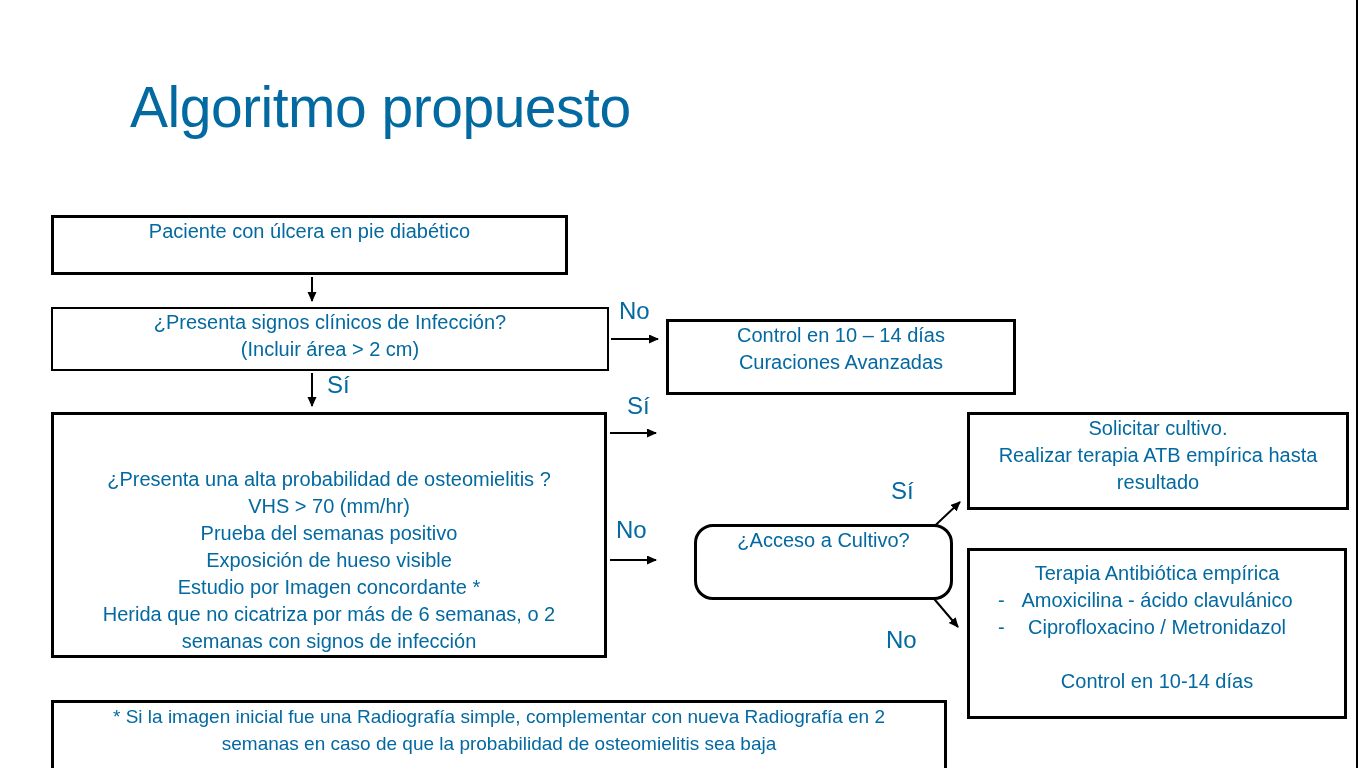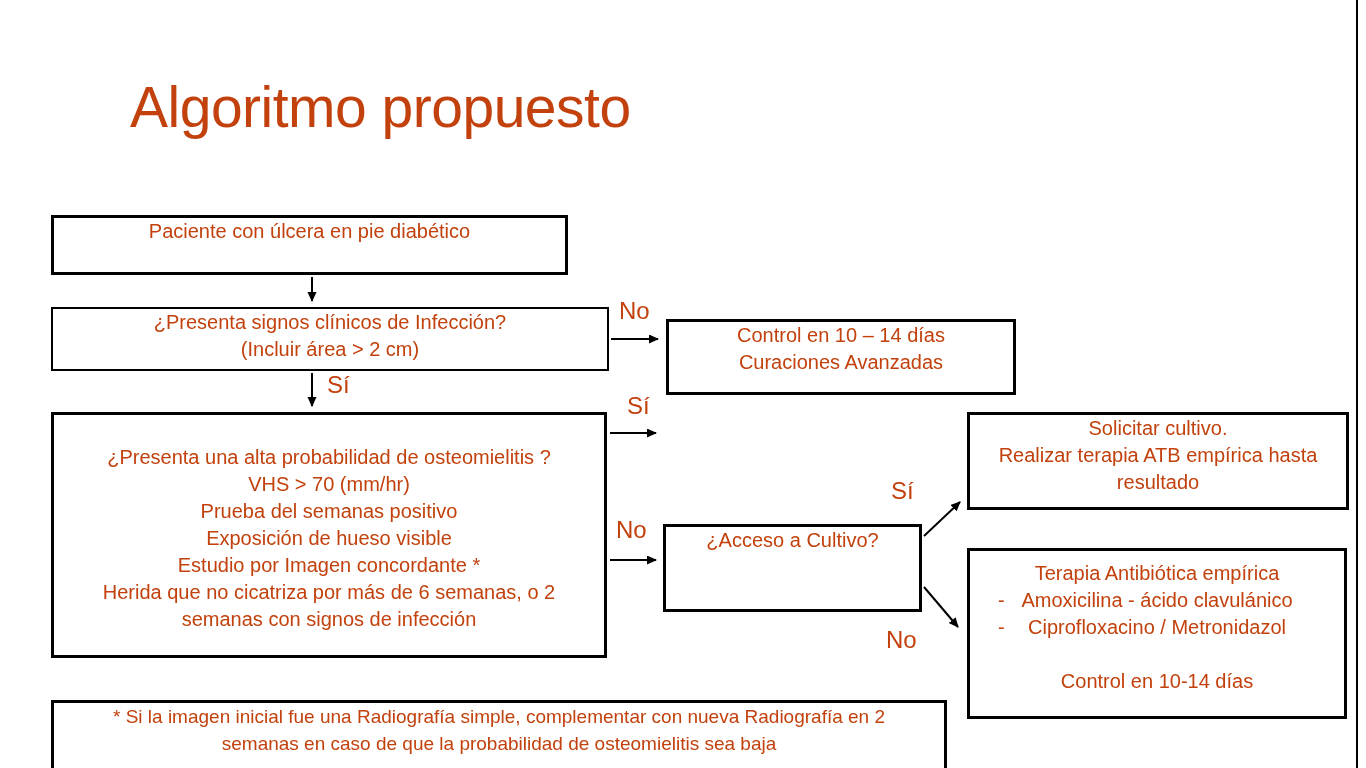--- a/index.html
+++ b/index.html
@@ -7,21 +7,21 @@
     padding: 0;
     background: #ffffff;
   }
   .canvas {
     position: relative;
     width: 1366px;
     height: 768px;
     background: #ffffff;
     overflow: hidden;
     font-family: "Liberation Sans", sans-serif;
-    color: #c2410c;
+    color: #0369a1;
   }
   .title {
     position: absolute;
     left: 130px;
     top: 74px;
     font-size: 57px;
     font-weight: 300;
     line-height: 66px;
     letter-spacing: -0.5px;
     white-space: nowrap;
@@ -36,23 +36,23 @@
     align-items: center;
     text-align: center;
     font-size: 20px;
     line-height: 27px;
   }
   .box .line { display: block; width: 100%; min-height: 27px; }
   .box-patient   { left: 51px;  top: 215px; width: 517px; height: 60px; }
   .box-infection { left: 51px;  top: 307px; width: 558px; height: 64px; border-width: 2px; }
   .box-control   { left: 666px; top: 319px; width: 350px; height: 76px; }
   .box-osteo     { left: 51px;  top: 412px; width: 556px; height: 246px;
-                   justify-content: flex-start; padding-top: 29px; }
+                   justify-content: flex-end; padding-top: 14px; }
   .box-derivar   { left: 663px; top: 396px; width: 273px; height: 64px; }
-  .box-acceso    { left: 663px; top: 524px; width: 259px; height: 88px; }
+  .box-acceso    { left: 694px; top: 524px; width: 259px; height: 76px; border-radius: 19px; }
   .box-cultivo   { left: 967px; top: 412px; width: 382px; height: 98px; }
   .box-terapia   { left: 967px; top: 548px; width: 380px; height: 171px;
                    justify-content: flex-start; padding-top: 9px; }
   .box-footnote  { left: 51px;  top: 678px; width: 896px; height: 76px; font-size: 19px; margin-top: 22px; }
   .bullet-line { position: relative; }
   .bullet-line .dash {
     position: absolute;
     left: 28px;
     top: 0;
   }

